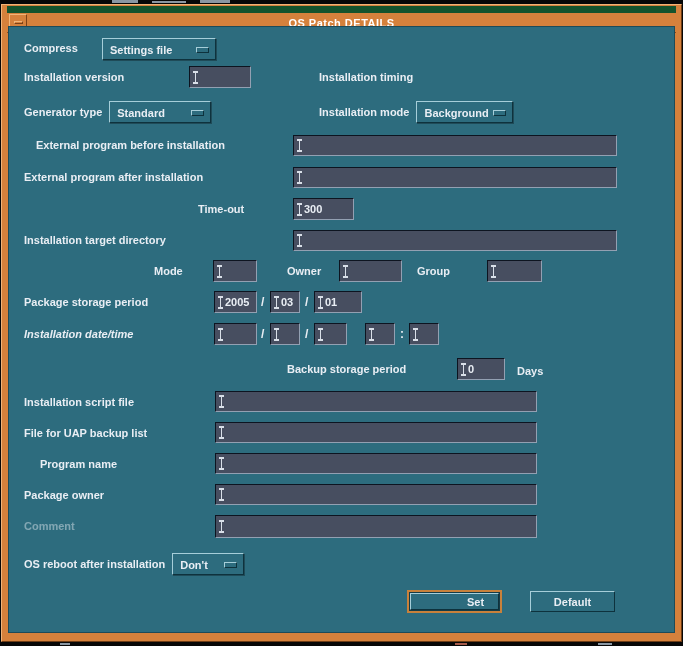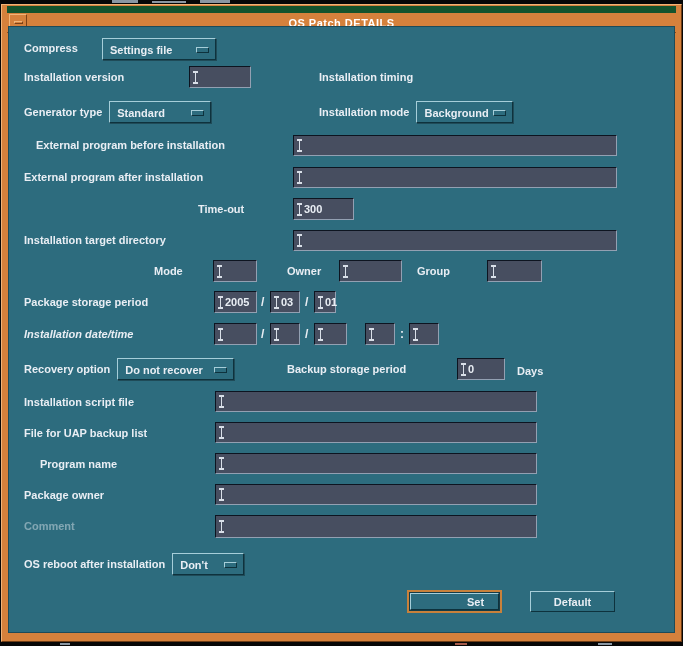--- a/index.html
+++ b/index.html
@@ -117,21 +117,21 @@
   #fld-mode{left:204px;top:233px;width:44px;height:22px;}
   #lbl-owner{left:278px;top:238px;}
   #fld-owner{left:330px;top:233px;width:63px;height:22px;}
   #lbl-group{left:408px;top:238px;}
   #fld-group{left:478px;top:233px;width:55px;height:22px;}
   #lbl-pkgstorage{left:15px;top:269px;}
   #fld-psp-y{left:205px;top:264px;width:43px;height:22px;}
   #sep-psp-1{left:252px;top:268px;}
   #fld-psp-m{left:261px;top:264px;width:30px;height:22px;}
   #sep-psp-2{left:296px;top:268px;}
-  #fld-psp-d{left:305px;top:264px;width:22px;height:22px;}
+  #fld-psp-d{left:305px;top:264px;width:48px;height:22px;}
   #lbl-instdt{left:15px;top:301px;font-style:italic;}
   #fld-idt-y{left:205px;top:296px;width:43px;height:22px;}
   #sep-idt-1{left:252px;top:300px;}
   #fld-idt-mo{left:261px;top:296px;width:30px;height:22px;}
   #sep-idt-2{left:296px;top:300px;}
   #fld-idt-d{left:305px;top:296px;width:33px;height:22px;}
   #fld-idt-h{left:356px;top:296px;width:30px;height:22px;}
   #sep-idt-3{left:391px;top:300px;}
   #fld-idt-mi{left:400px;top:296px;width:30px;height:22px;}
   #row-recovery{left:15px;top:331px;height:22px;}
@@ -281,27 +281,20 @@
     <div class="fld" id="fld-idt-h">
       <span class="caret"></span>
       <span class="val"></span>
     </div>
     <span class="sep" id="sep-idt-3">:</span>
     <div class="fld" id="fld-idt-mi">
       <span class="caret"></span>
       <span class="val"></span>
     </div>
 
-    <div class="row" id="row-recovery">
-      <span class="lbl-in">Recovery option</span>
-      <div class="dd dd-fixed-recovery">
-        <span>Do not recover</span>
-        <span class="ind"></span>
-      </div>
-    </div>
     <span class="lbl" id="lbl-backup">Backup storage period</span>
     <div class="fld" id="fld-backup">
       <span class="caret"></span>
       <span class="val">0</span>
     </div>
     <span class="lbl" id="lbl-days">Days</span>
 
     <span class="lbl" id="lbl-script">Installation script file</span>
     <div class="fld" id="fld-script">
       <span class="caret"></span>

